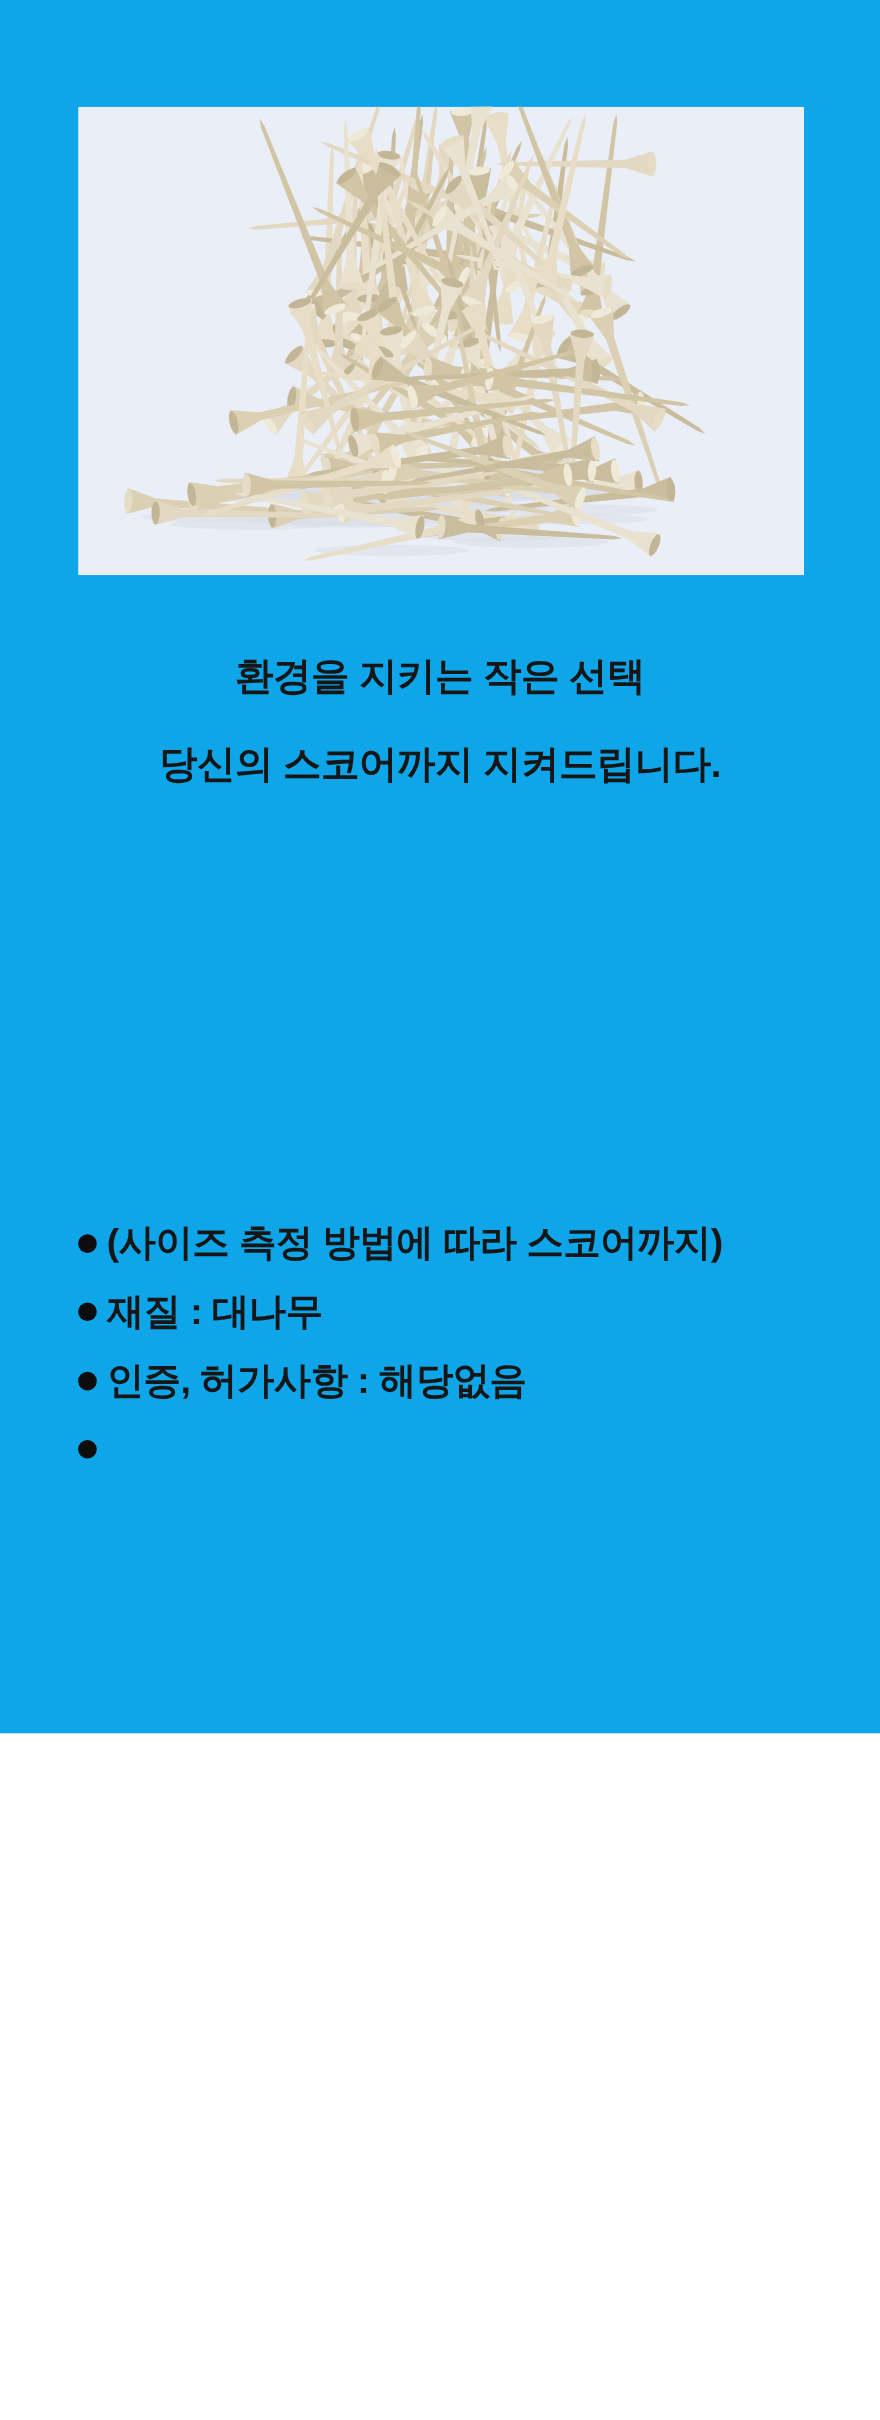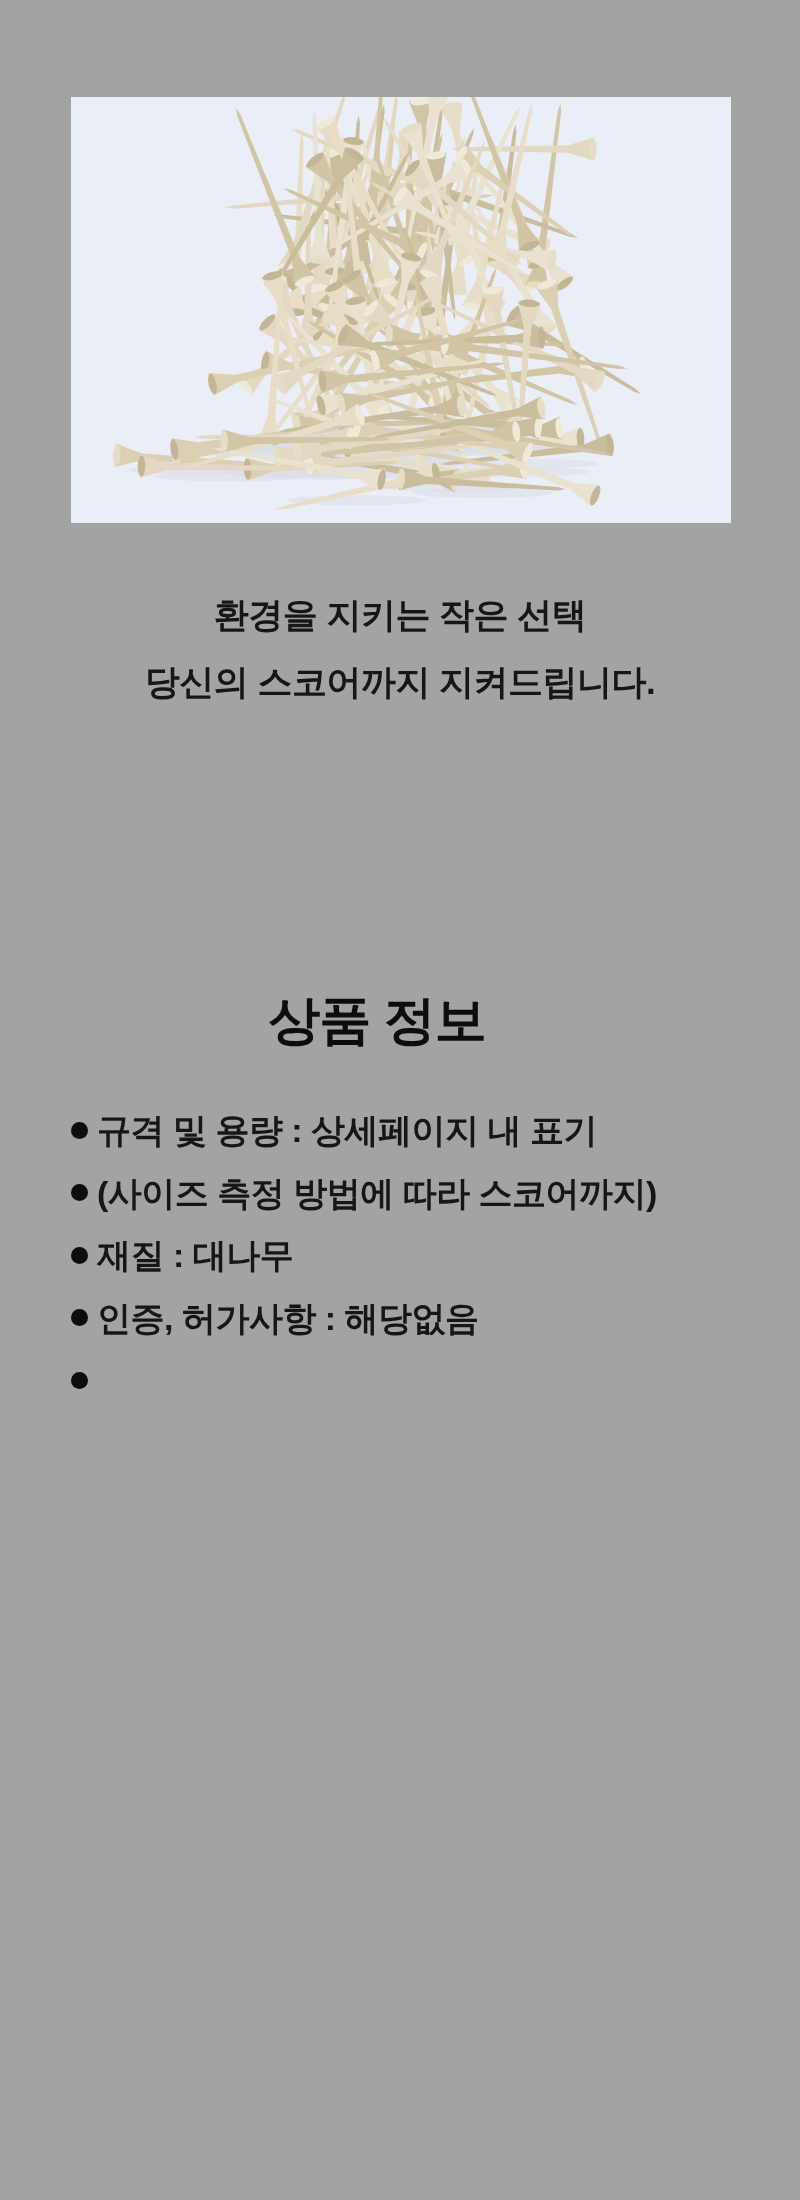--- a/index.html
+++ b/index.html
@@ -1,41 +1,41 @@
 <!DOCTYPE html>
 <html><head>
 <meta charset="utf-8">
 <style>
   html,body{margin:0;padding:0;background:#ffffff;}
   .page{
     position:relative;
-    width:800px;height:2200px;
+    width:800px;height:1576px;
     margin:0 auto;
-    background:#a3a3a3;
+    background:#0ea5e9;
     overflow:hidden;
     font-family:"Liberation Sans","DejaVu Sans",sans-serif;
     color:#111111;
   }
   .photo{
     position:absolute;left:71px;top:97px;width:660px;height:426px;
     margin:0;padding:0;
   }
   .photo svg{display:block;width:660px;height:426px;}
   .tagline{
     position:absolute;left:0;top:594px;width:800px;
     text-align:center;
   }
   .tagline p{
     margin:0;
     font-size:35px;line-height:42px;
     font-weight:600;
     letter-spacing:-0.5px;
     color:#161616;
   }
-  .tagline p + p{margin-top:25px;}
+  .tagline p + p{margin-top:38px;}
   .section-title{
     position:absolute;left:0;top:989px;width:754px; 
     margin:0;
     text-align:center;
     font-size:52px;line-height:62px;
     font-weight:700;
     letter-spacing:-1px;
     color:#0d0d0d;
   }
   .info-list{
@@ -745,27 +745,22 @@
           <ellipse cx="83.1" cy="0" rx="3.8" ry="10.5" fill="#e6ddc7"></ellipse>
         </g>
       </svg>
   </figure>
 
   <div class="tagline">
     <p>환경을 지키는 작은 선택</p>
     <p>당신의 스코어까지 지켜드립니다.</p>
   </div>
 
-  <h2 class="section-title">상품 정보</h2>
 
   <ul class="info-list">
-      <li>
-        <span class="bullet"></span>
-        <span class="item-text">규격 및 용량 : 상세페이지 내 표기</span>
-      </li>
       <li>
         <span class="bullet"></span>
         <span class="item-text">(사이즈 측정 방법에 따라 스코어까지)</span>
       </li>
       <li>
         <span class="bullet"></span>
         <span class="item-text">재질 : 대나무</span>
       </li>
       <li>
         <span class="bullet"></span>

